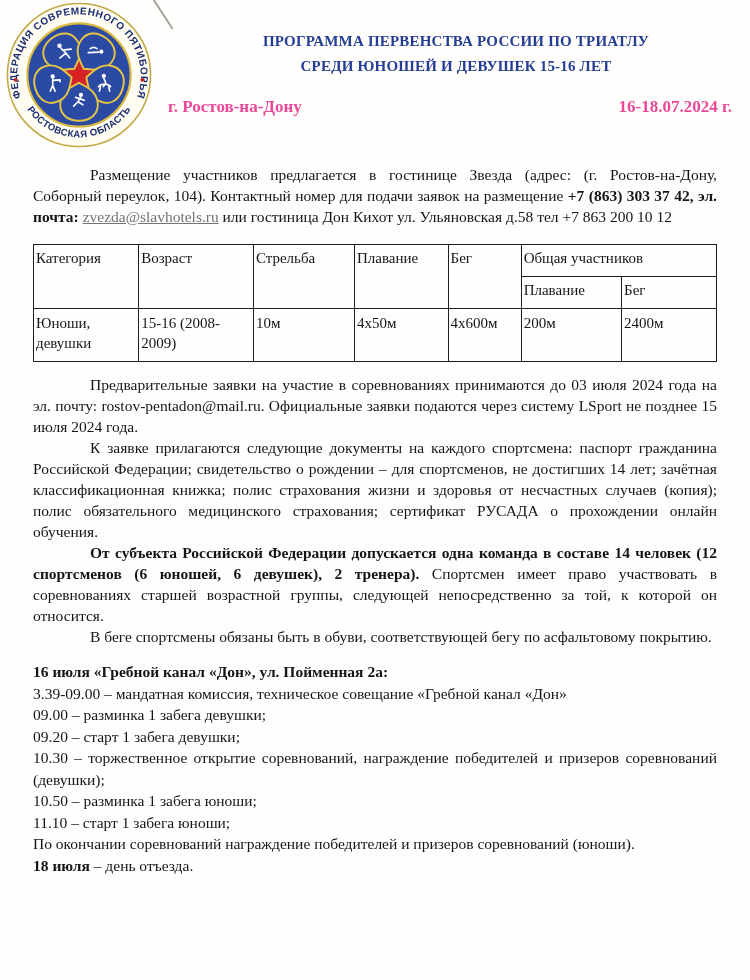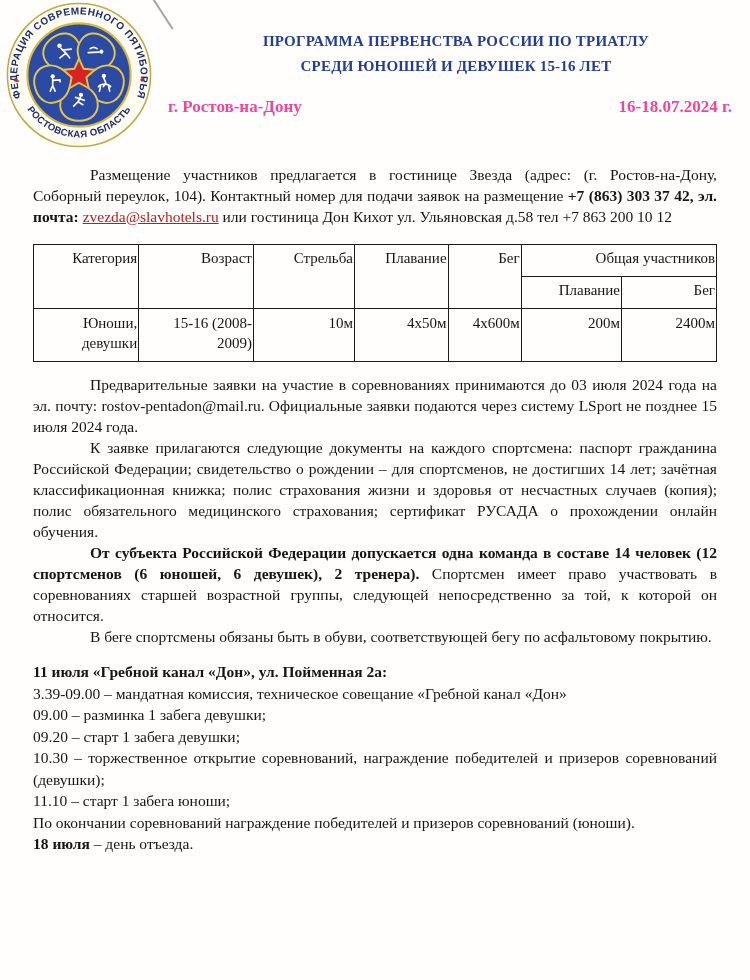--- a/index.html
+++ b/index.html
@@ -26,29 +26,29 @@
   .city-date{
     display:flex;justify-content:space-between;
     margin:17px 18px 0 6px;
     font-weight:bold;color:#ec4899;font-size:17px;
   }
   
   .content{padding:0 33px;}
   .content p{margin:0;text-indent:57px;text-align:justify;}
   p.first{margin-top:22px;}
   .bold{font-weight:bold;}
-  a.email{color:#b91c1c;text-decoration:underline;}
+  a.email{color:#737373;text-decoration:underline;}
   
   table.dist{
     width:100%;border-collapse:collapse;margin:17px 0 12px 0;
     font-size:15px;line-height:20px;table-layout:fixed;
   }
   table.dist th,table.dist td{
     border:1.7px solid #1c1c1c;
-    font-weight:normal;text-align:right;
+    font-weight:normal;text-align:left;
     padding:3px 1px 4px 2px;vertical-align:top;font-family:Liberation Serif, serif;
   }
   table.dist thead th{height:24px;}
   table.dist tbody td{height:44px;padding-top:4px;}
   
   .schedule{margin-top:14px;line-height:21.5px;}
   .sched-center{text-align:center;text-indent:0;}
   .schedule p{text-indent:0;}
 </style>
 </head>
@@ -168,24 +168,25 @@
         </tr>
       </tbody>
     </table>
 
     <p>Предварительные заявки на участие в соревнованиях принимаются до 03 июля 2024 года на эл. почту: rostov-pentadon@mail.ru. Официальные заявки подаются через систему LSport не позднее 15 июля 2024 года.</p>
     <p>К заявке прилагаются следующие документы на каждого спортсмена: паспорт гражданина Российской Федерации; свидетельство о рождении – для спортсменов, не достигших 14 лет; зачётная классификационная книжка; полис страхования жизни и здоровья от несчастных случаев (копия); полис обязательного медицинского страхования; сертификат РУСАДА о прохождении онлайн обучения.</p>
     <p><span class="bold">От субъекта Российской Федерации допускается одна команда в составе 14 человек (12 спортсменов (6 юношей, 6 девушек), 2 тренера).</span><span> Спортсмен имеет право участвовать в соревнованиях старшей возрастной группы, следующей непосредственно за той, к которой он относится.</span></p>
     <p>В беге спортсмены обязаны быть в обуви, соответствующей бегу по асфальтовому покрытию.</p>
 
     <div class="schedule">
-      <p class="sched-center bold">11 июля «Гребной канал «Дон», ул. Пойменная 2а:</p>
+      <p class="sched-center bold">16 июля «Гребной канал «Дон», ул. Пойменная 2а:</p>
       <p>3.39-09.00 – мандатная комиссия, техническое совещание «Гребной канал «Дон»</p>
       <p>09.00 – разминка 1 забега девушки;</p>
       <p>09.20 – старт 1 забега девушки;</p>
       <p>10.30 – торжественное открытие соревнований, награждение победителей и призеров соревнований (девушки);</p>
+      <p>10.50 – разминка 1 забега юноши;</p>
       <p>11.10 – старт 1 забега юноши;</p>
       <p>По окончании соревнований награждение победителей и призеров соревнований (юноши).</p>
       <p class="sched-center"><span class="bold">18 июля</span><span> – день отъезда.</span></p>
     </div>
 
   </div>
 </div>
 
 </body></html>

